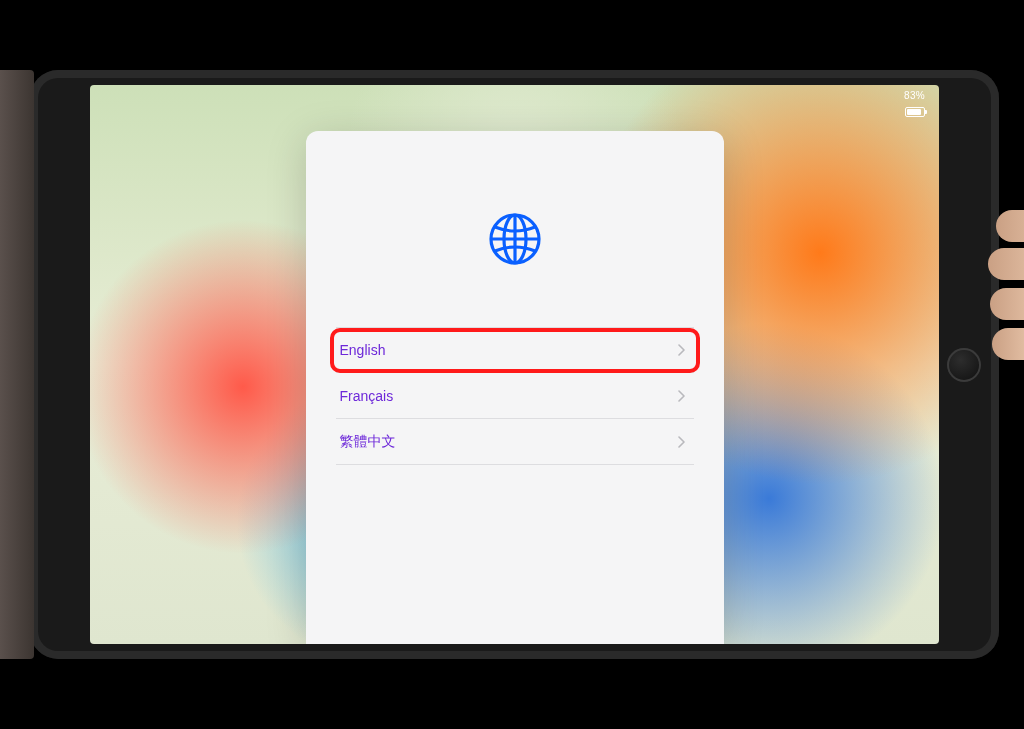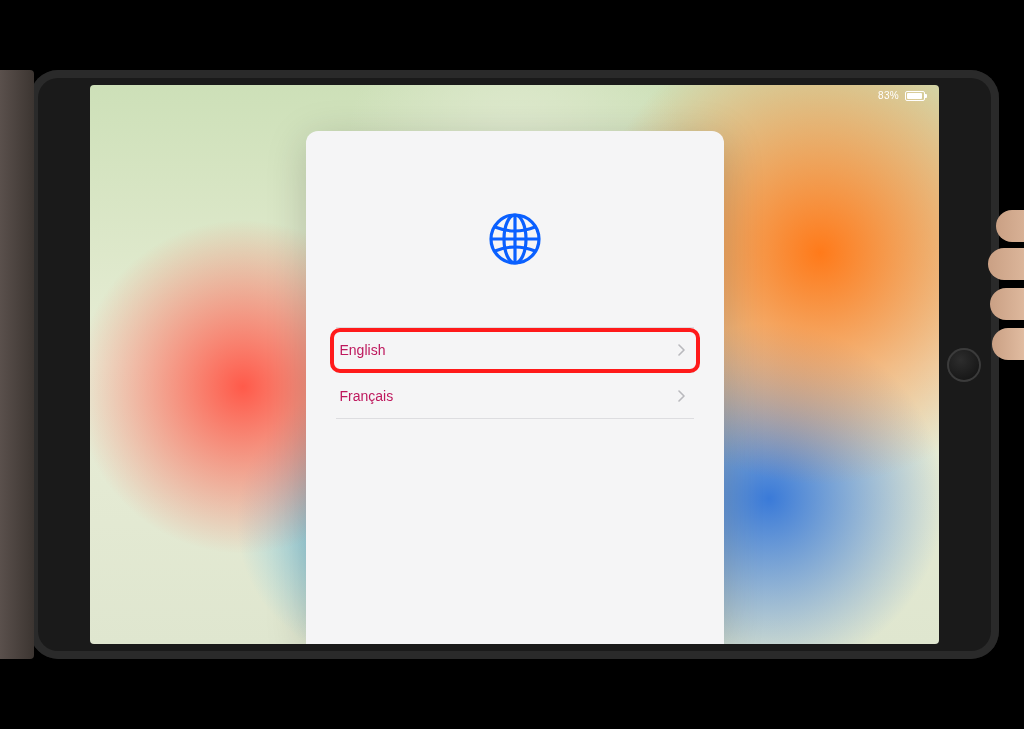--- a/index.html
+++ b/index.html
@@ -51,20 +51,21 @@
     .status-bar {
       position: absolute;
       top: 5px;
       right: 14px;
       display: flex;
       align-items: center;
       gap: 6px;
       font-size: 10px;
       color: #fff;
       z-index: 10;
+      flex-direction: column;
     }
     .battery-pct { font-size: 10px; letter-spacing: .3px; }
     .battery-icon {
       width: 20px; height: 10px;
       border: 1px solid #fff; border-radius: 2px;
       position: relative;
     }
     .battery-icon::after {
       content: ""; position: absolute; right: -3px; top: 2px;
       width: 2px; height: 4px; background: #fff; border-radius: 0 1px 1px 0;
@@ -135,21 +136,21 @@
       justify-content: space-between;
       height: 46px;
       border-bottom: 1px solid #dddde0;
       padding: 0 8px 0 4px;
       cursor: pointer;
       position: relative;
     }
     .language-row:first-child { border-top: 1px solid #dddde0; }
     .language-label {
       font-size: 14px;
-      color: #be185d;
+      color: #6d28d9;
       font-weight: 400;
     }
     .chevron {
       color: #b9b9bd;
       display: inline-flex;
     }
     .chevron svg { width: 8px; height: 12px; }
 
     .highlight-box {
       position: absolute;
@@ -217,20 +218,28 @@
             <div class="highlight-box" style="border-color: rgb(255, 26, 26);"></div>
           </div>
           <div class="language-row">
             <span class="language-label">Français</span>
             <span class="chevron">
               <svg viewBox="0 0 8 12">
                 <path d="M1 1 L6 6 L1 11" stroke="currentColor" stroke-width="1.6" fill="none" stroke-linecap="round" stroke-linejoin="round"></path>
               </svg>
             </span>
           </div>
+          <div class="language-row">
+            <span class="language-label">繁體中文</span>
+            <span class="chevron">
+              <svg viewBox="0 0 8 12">
+                <path d="M1 1 L6 6 L1 11" stroke="currentColor" stroke-width="1.6" fill="none" stroke-linecap="round" stroke-linejoin="round"></path>
+              </svg>
+            </span>
+          </div>
         </div>
     </div>
 
   </div>
 </div>
 
 <div class="finger">
   <span></span>
     <span></span>
     <span></span>

